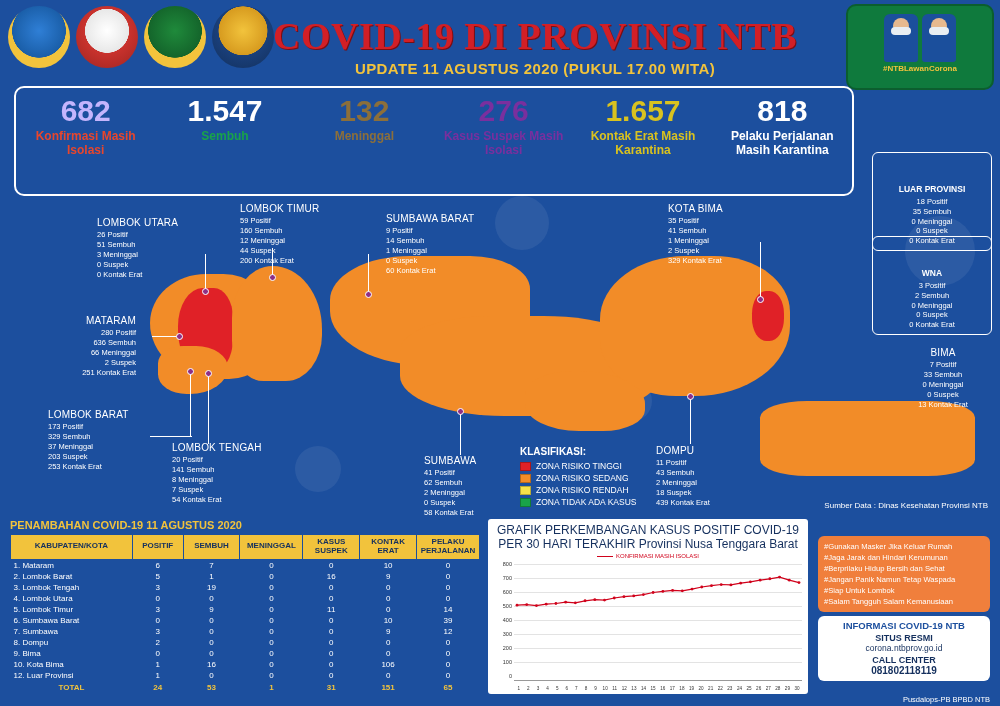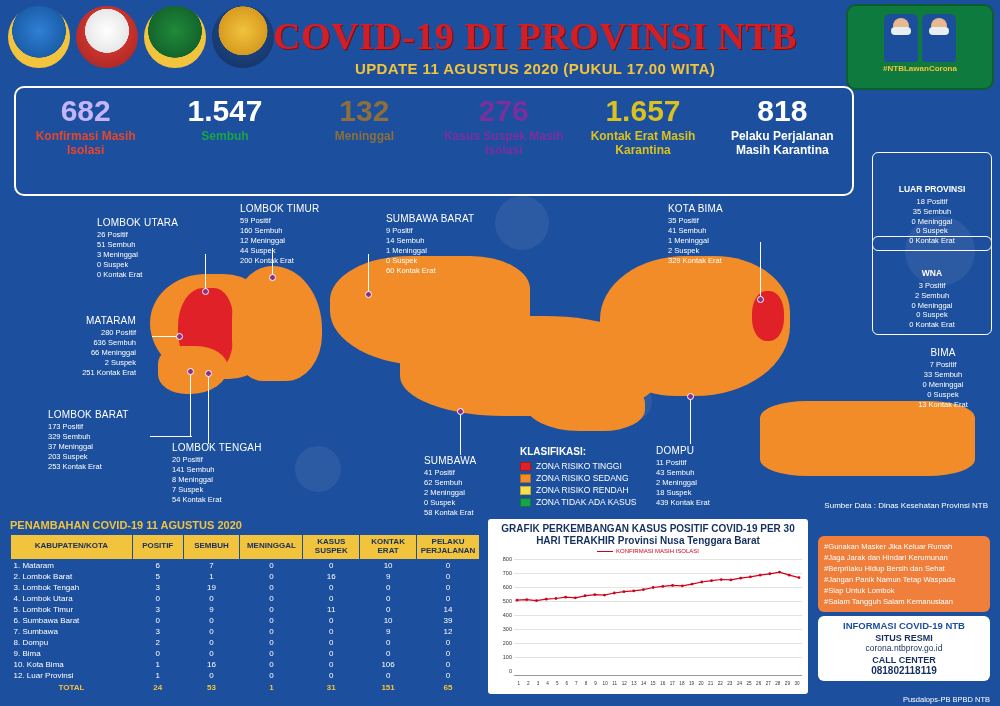--- a/index.html
+++ b/index.html
@@ -75,21 +75,21 @@
   th { background:#f2c33c; color:#15305e; font-size:8px; font-weight:bold; padding:3px 2px;
        border:1px solid #1c4f9e; line-height:1.1; }
   td { padding:1px 3px; border:none; }
   td.name { text-align:left; }
   td.num { text-align:center; }
   tr.total td { font-weight:bold; color:#f2c33c; padding-top:2px; }
 
   
   .chartbox { position:absolute; left:488px; top:519px; width:320px; height:175px;
               background:#ffffff; border-radius:3px; padding:4px 4px 2px 4px; }
-  .chart-title { text-align:center; font-size:10px; font-weight:bold; color:#15305e; line-height:1.2; }
+  .chart-title { text-align:center; font-size:12px; font-weight:normal; color:#15305e; line-height:1.2; }
   .chart-legend { text-align:center; font-size:6px; color:#d0021b; margin-top:1px; }
   .chart-legend .dash { display:inline-block; width:16px; height:0; border-top:1px solid #d0021b; vertical-align:middle; margin-right:3px; }
   .plot { position:relative; width:312px; height:120px; margin-top:2px; }
   .ylab { position:absolute; left:0; width:20px; text-align:right; font-size:5.5px; color:#333; }
   .gridline { position:absolute; left:22px; right:2px; height:0; border-top:1px solid #e3e3e3; }
   .xaxis { position:absolute; left:22px; right:2px; bottom:0; height:0; border-top:1px solid #999; }
   .xticks { position:absolute; left:22px; right:2px; bottom:-10px; display:flex; }
   .xticks span { flex:1; text-align:center; font-size:4.6px; color:#333; }
   svg.series { position:absolute; left:22px; top:0; }
 

